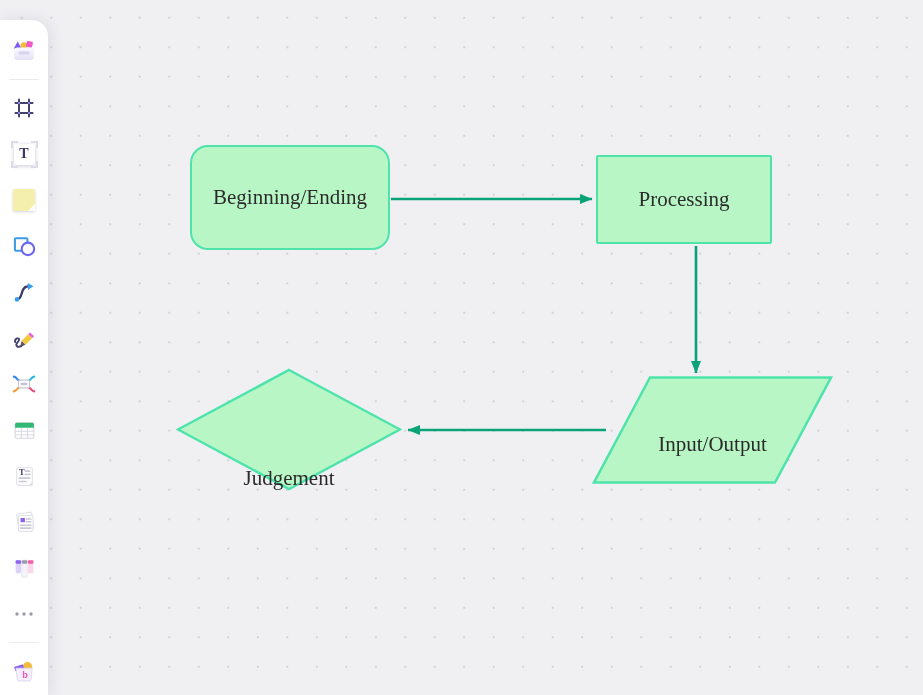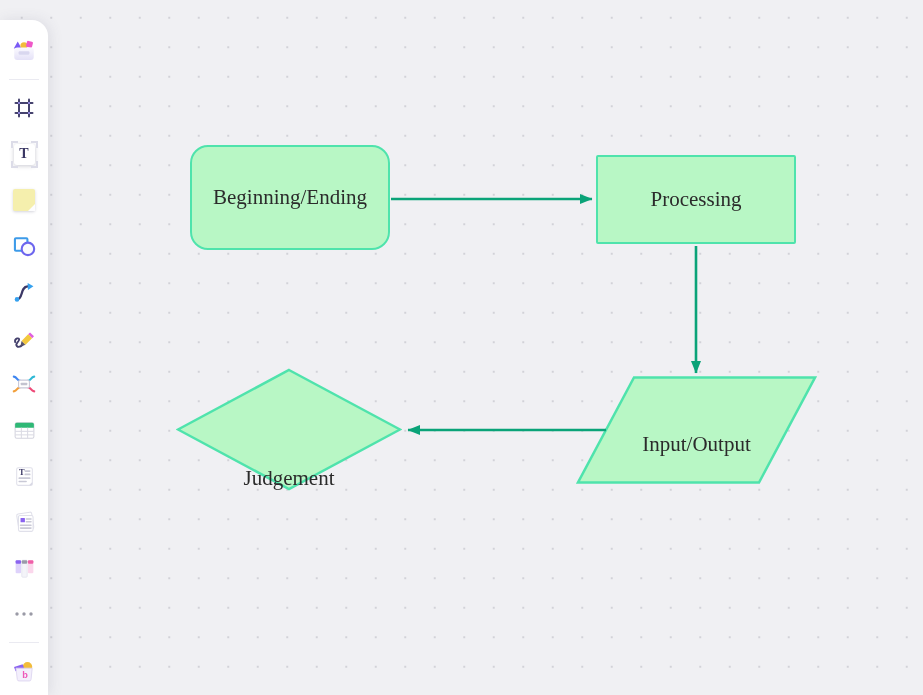--- a/index.html
+++ b/index.html
@@ -74,25 +74,25 @@
 </style>
 </head>
 <body>
 
 <div class="canvas">
 
   <div class="node node-filled rounded" style="left:190px;top:145px;width:200px;height:105px;">
     <span class="node-label">Beginning/Ending</span>
   </div>
 
-  <div class="node node-filled rect" style="left:596px;top:155px;width:200px;height:89px;">
+  <div class="node node-filled rect" style="left:596px;top:155px;width:176px;height:89px;">
     <span class="node-label">Processing</span>
   </div>
 
-  <div class="node" style="left:576px;top:376px;width:241px;height:136px;">
+  <div class="node" style="left:592px;top:376px;width:241px;height:136px;">
     <svg class="shape-poly" width="241" height="108" viewBox="0 0 241 108">
       <polygon points="58,1.5 239,1.5 183,106.5 2,106.5" style="fill:var(--shape-fill,#b8f7c5);stroke:var(--shape-border,#4fe3ac);stroke-width:2.5"></polygon>
     </svg>
     <span class="node-label">Input/Output</span>
   </div>
 
   <div class="node" style="left:176px;top:368px;width:226px;height:123px;align-items:flex-end;">
     <svg class="shape-poly" width="226" height="123" viewBox="0 0 226 123">
       <polygon points="113,2 224,61.5 113,121 2,61.5" style="fill:var(--shape-fill,#b8f7c5);stroke:var(--shape-border,#4fe3ac);stroke-width:2.5"></polygon>
     </svg>

